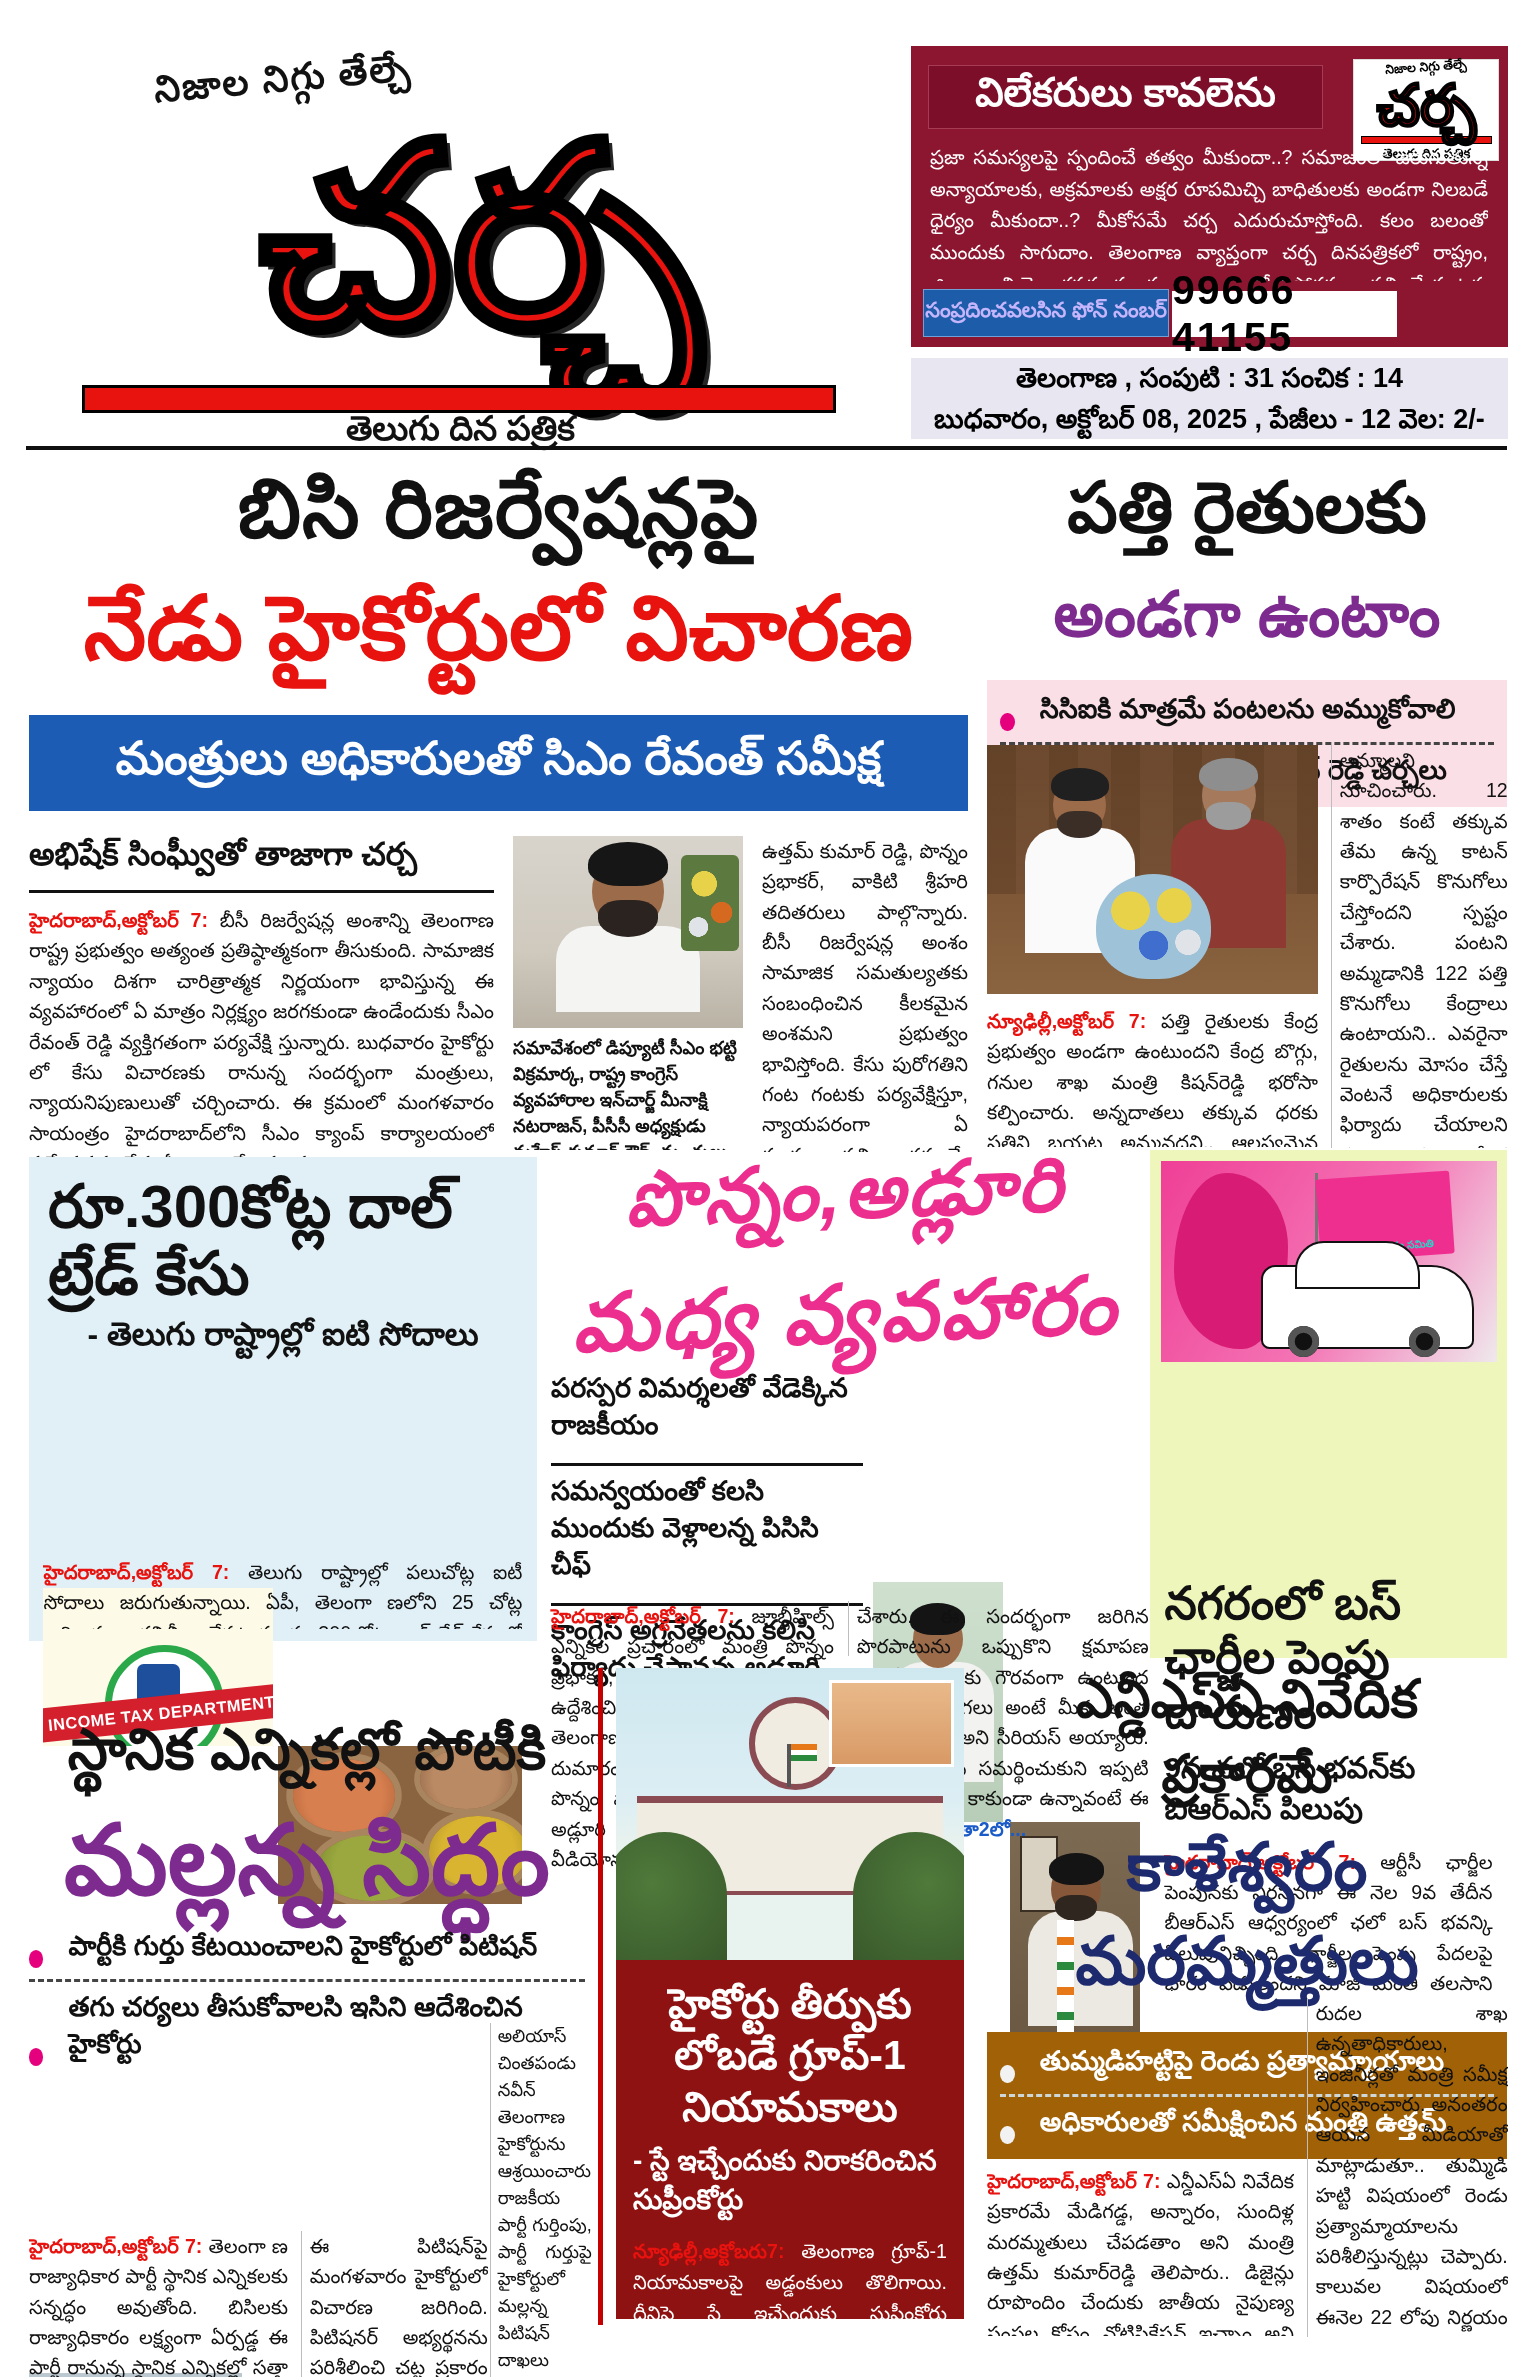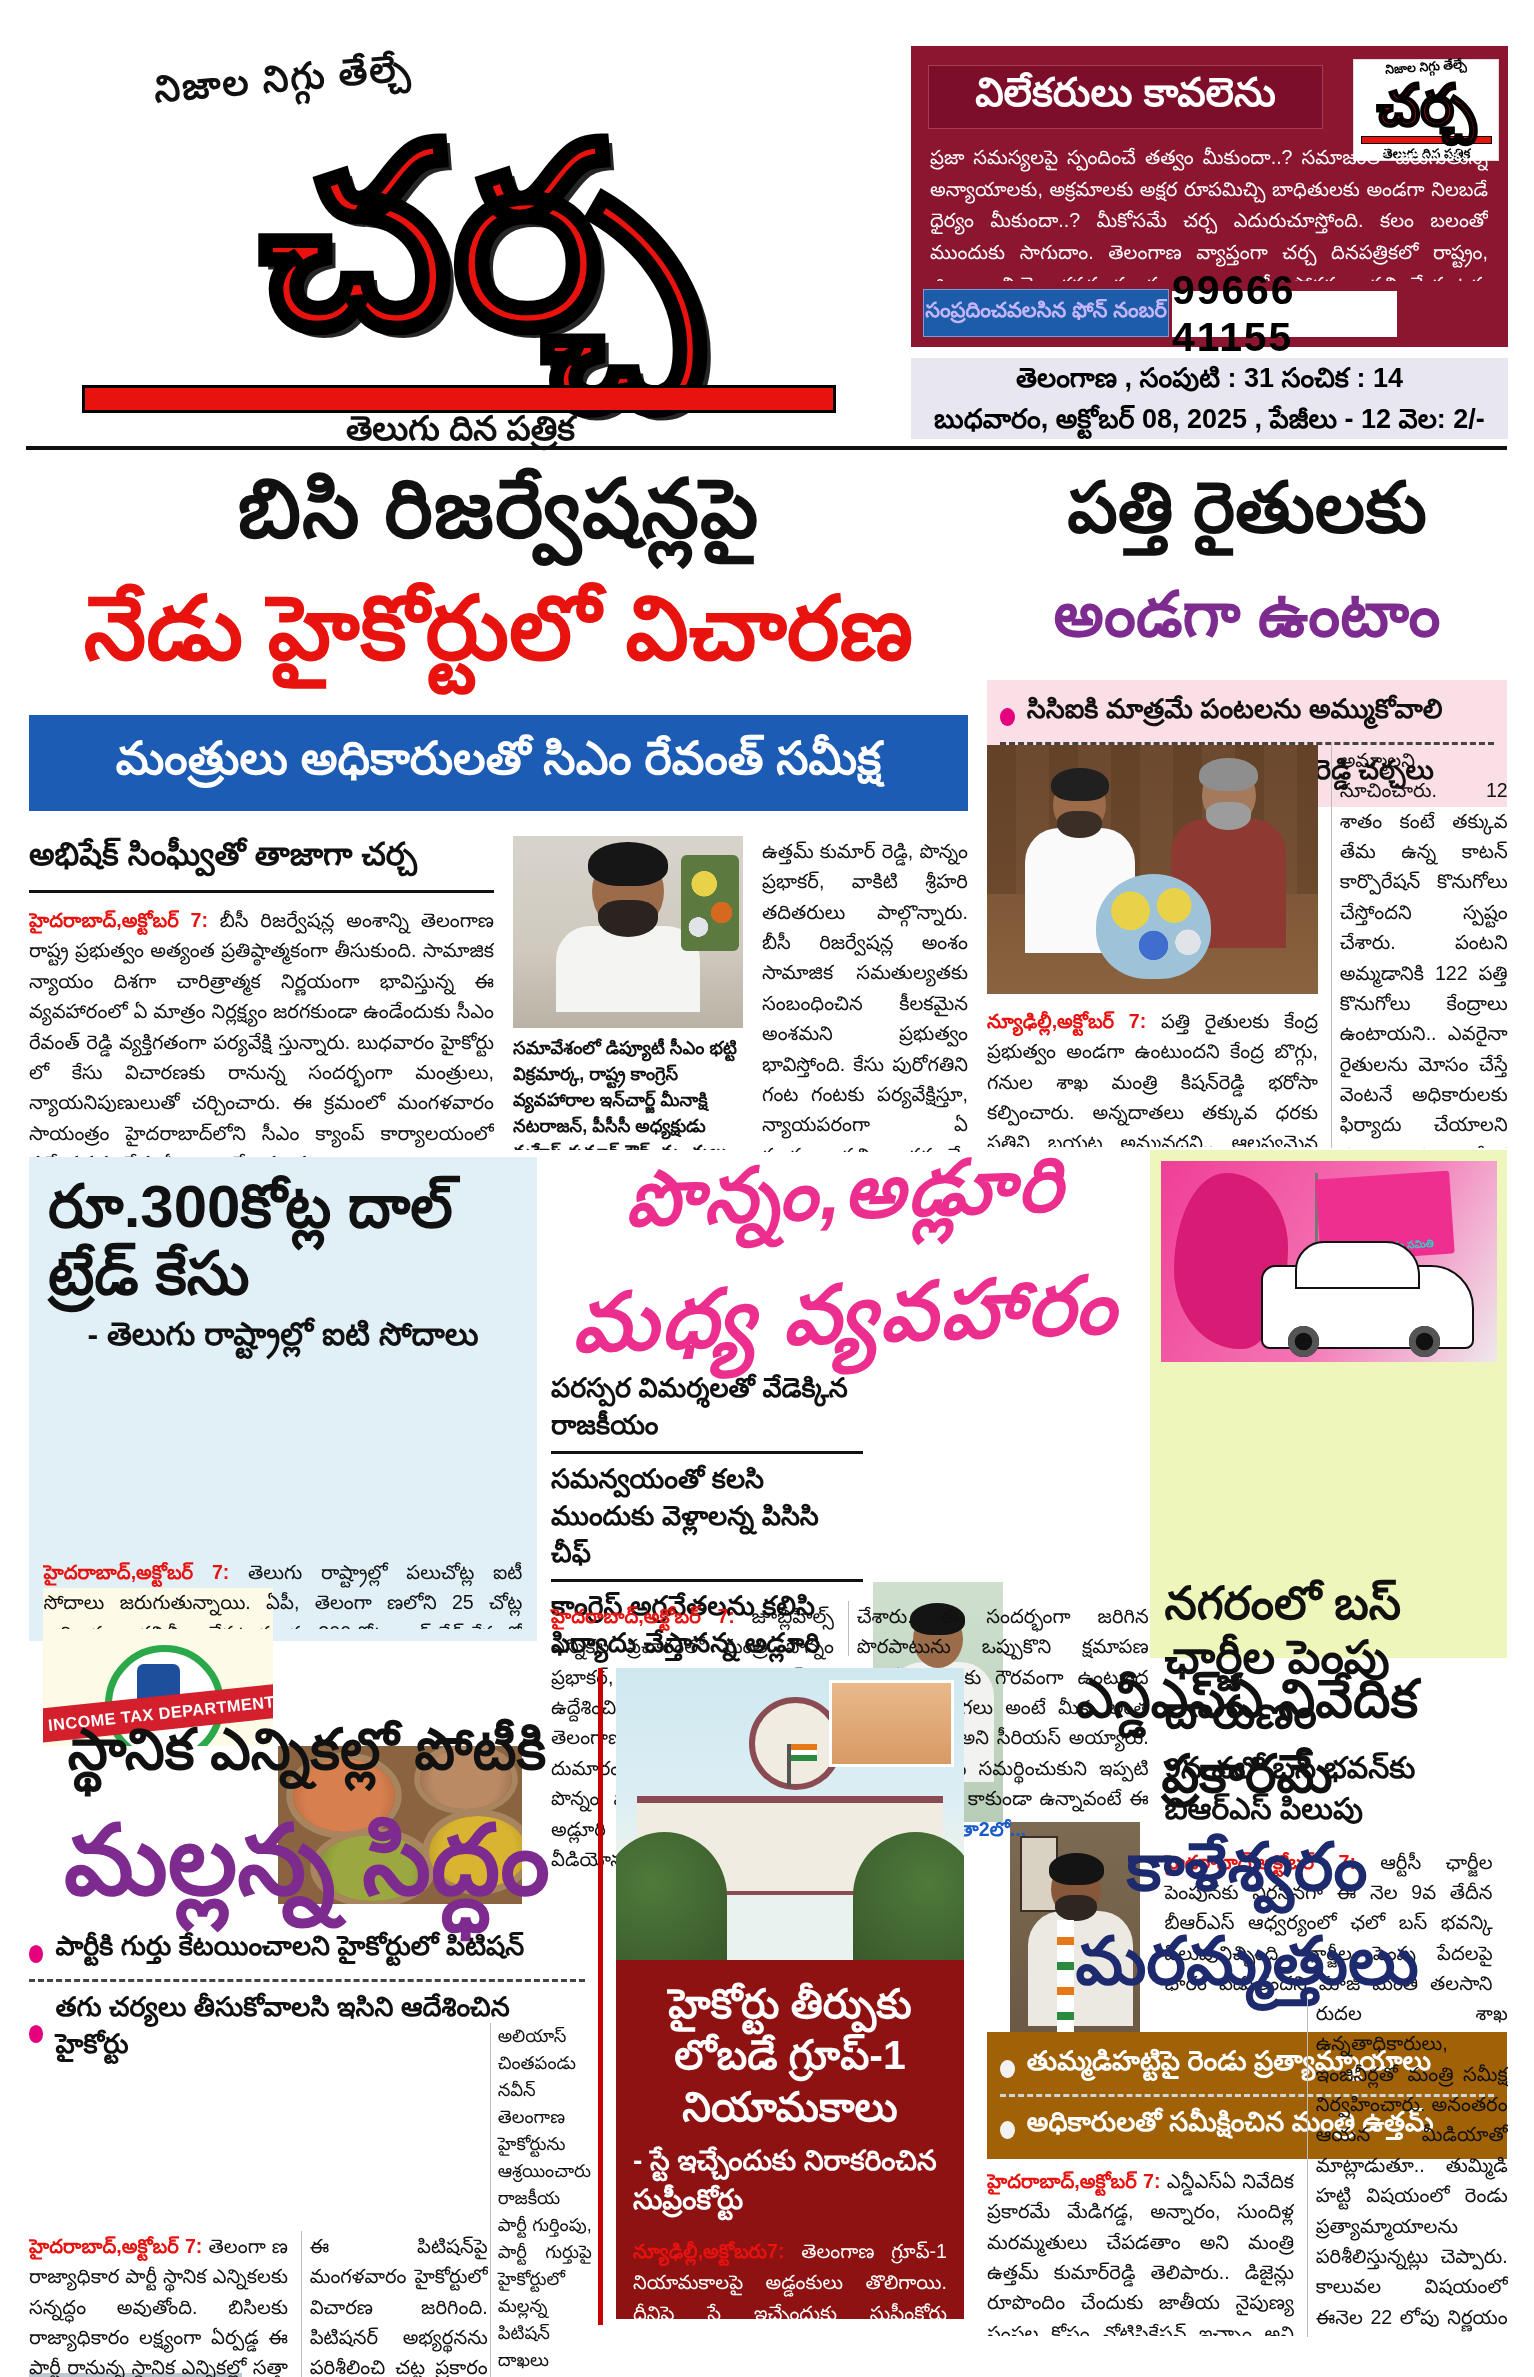--- a/index.html
+++ b/index.html
@@ -31,35 +31,35 @@
   .issuebar{background:#e8e6f0;color:#000;text-align:center;font-weight:800;font-size:27px;line-height:1.5;display:flex;flex-direction:column;justify-content:center;}
   .blackrule{background:#101010;}
   
   .lead-kicker{font-size:82px;font-weight:800;text-align:center;letter-spacing:1px;}
   .lead-head{font-size:89px;font-weight:800;color:#e8120f;text-align:center;}
   .bluestrip{background:#1d5cb5;color:#fff;font-size:46px;font-weight:800;display:flex;align-items:center;justify-content:center;}
   
   .cotton-kicker{font-size:71px;font-weight:800;text-align:center;}
   .cotton-head{font-size:63px;font-weight:800;color:#7d2b8f;text-align:center;}
   .pinkbox{background:#fadfe6;}
-  .bullet-row{display:flex;align-items:center;gap:12px;font-size:27px;font-weight:800;}
+  .bullet-row{display:flex;align-items:flex-end;gap:25px;font-size:27px;font-weight:800;}
   .dot{width:14.4px;height:18px;border-radius:50%;background:#e5007d;flex:0 0 auto;margin-top:8.6px;}
   .dashsep{border-top:3.4px dashed #444;margin:10.5px 0;}
   
   .sub1{font-size:32px;font-weight:800;border-bottom:3.8px solid #111;padding-bottom:9.6px;}
   .body41{font-size:19.6px;line-height:1.55;}
   .body38{font-size:18px;line-height:1.5;}
   .caption{font-size:18px;line-height:1.45;font-weight:bold;}
   
   .dalbox{background:#e1f0f7;}
   .dal-head{font-size:60px;font-weight:800;line-height:1.12;}
   .dal-sub{font-size:32px;font-weight:800;text-align:center;}
   
   .brush{font-weight:800;font-style:italic;color:#ec2f8e;transform:rotate(-2deg);letter-spacing:2.9px;}
-  .psub{font-size:27px;font-weight:800;border-bottom:3.4px solid #111;padding-bottom:4px;margin-bottom:9.6px;}
+  .psub{font-size:27px;font-weight:800;border-bottom:3.4px solid #111;padding-bottom:16px;margin-bottom:9.6px;}
   
   .brsbox{background:#eff6bb;}
   .brs-head{font-size:46px;font-weight:800;line-height:1.18;}
   .brs-sub{font-size:30px;font-weight:800;}
   
   .mal-kicker{font-size:57px;font-weight:800;text-align:center;}
   .mal-head{font-size:98px;font-weight:800;color:#7d2b8f;text-align:center;line-height:1;}
   .redline{background:#c40000;}
   
   .g1box{background:#8e1212;color:#fff;}

